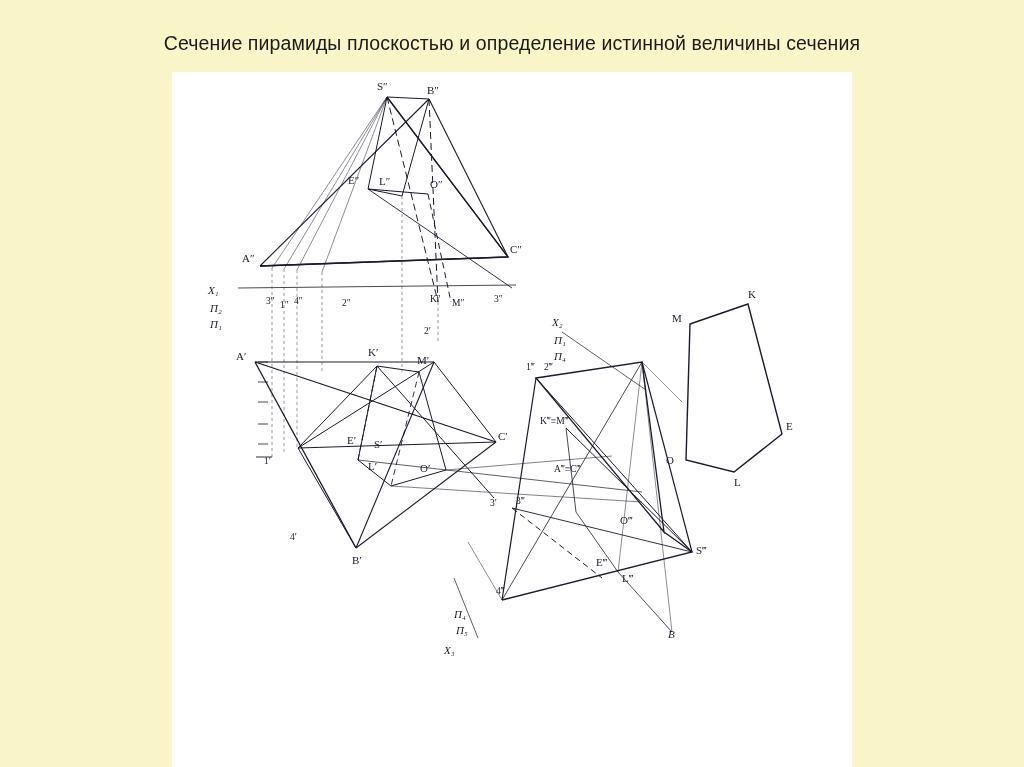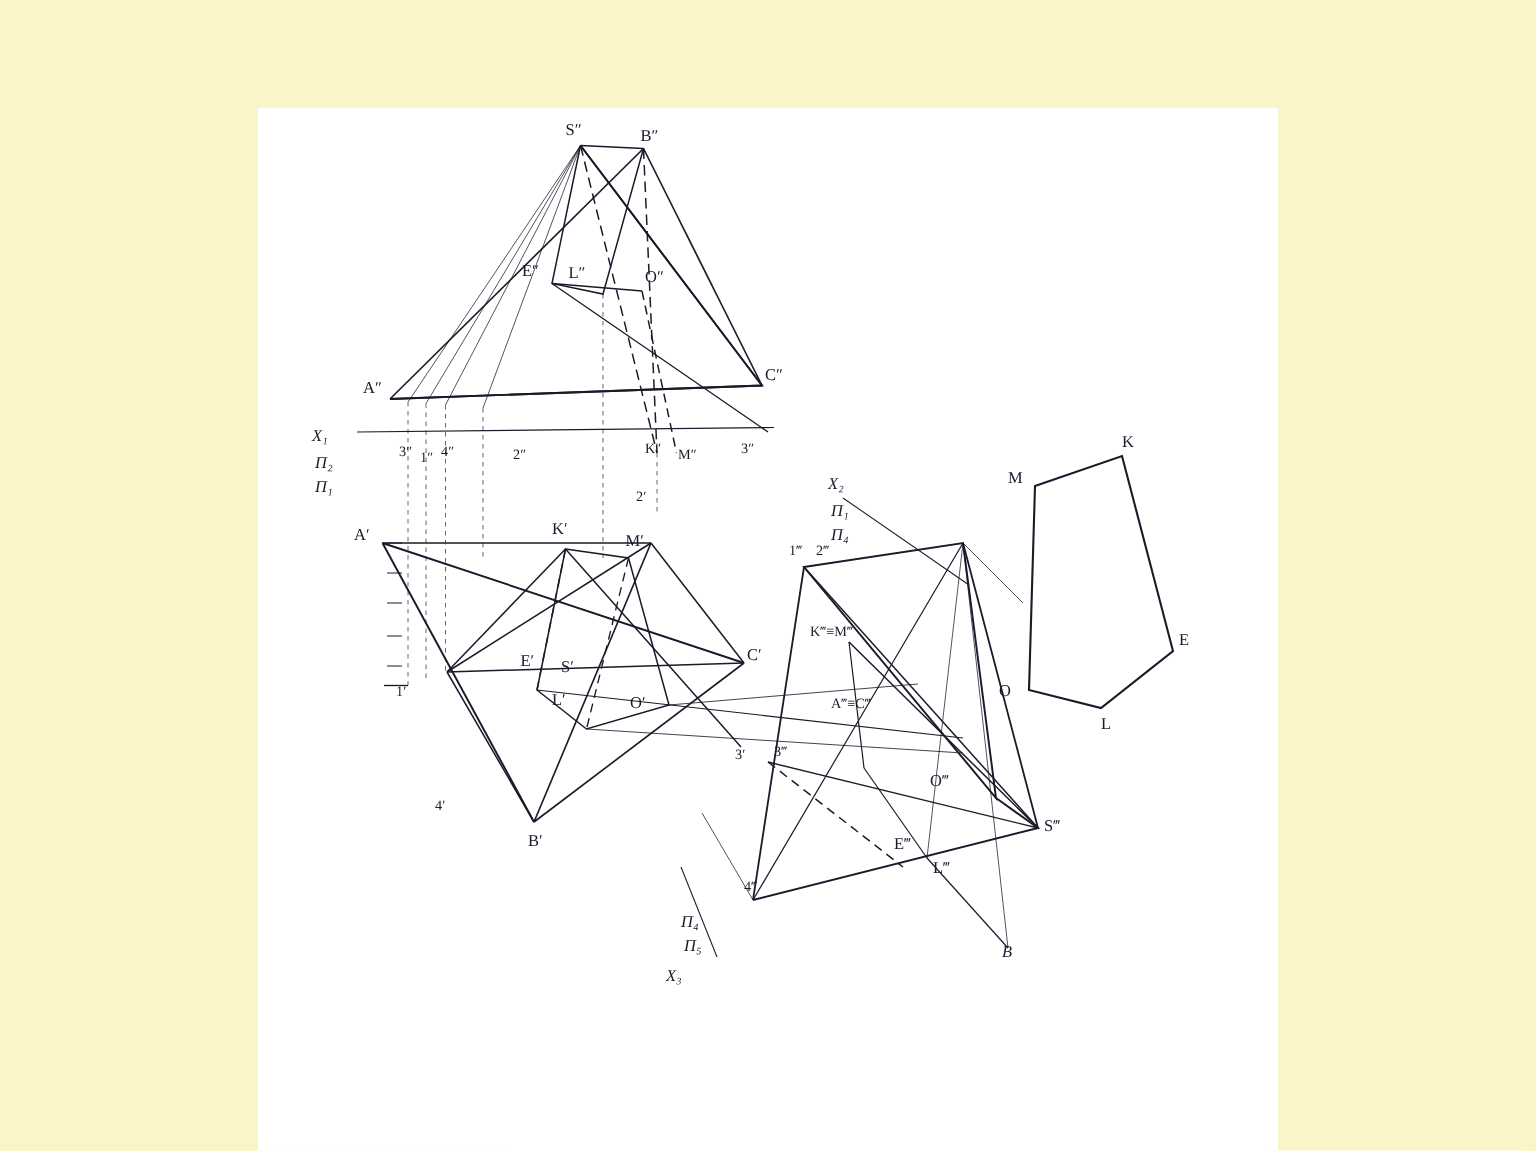--- a/index.html
+++ b/index.html
@@ -62,20 +62,21 @@
     font-style: italic;
     font-size: 11px;
     fill: #1a1a2a;
   }
 </style>
 </head>
 <body>
 
 <div id="slide">
 
+  <div id="title">Сечение пирамиды плоскостью и определение  истинной величины сечения</div>
 
   <div id="canvas-area">
     <svg id="drawing" viewBox="0 0 680 695">
 
       <g fill="none" stroke="#1a1a2a">
 
         <path d="M 88 194 L 336 185 L 215 25" stroke-width="1.3"></path>
         <path d="M 88 194 L 336 185" stroke-width="1.3"></path>
         <path d="M 215 25 L 336 185" stroke-width="1.1"></path>
 

